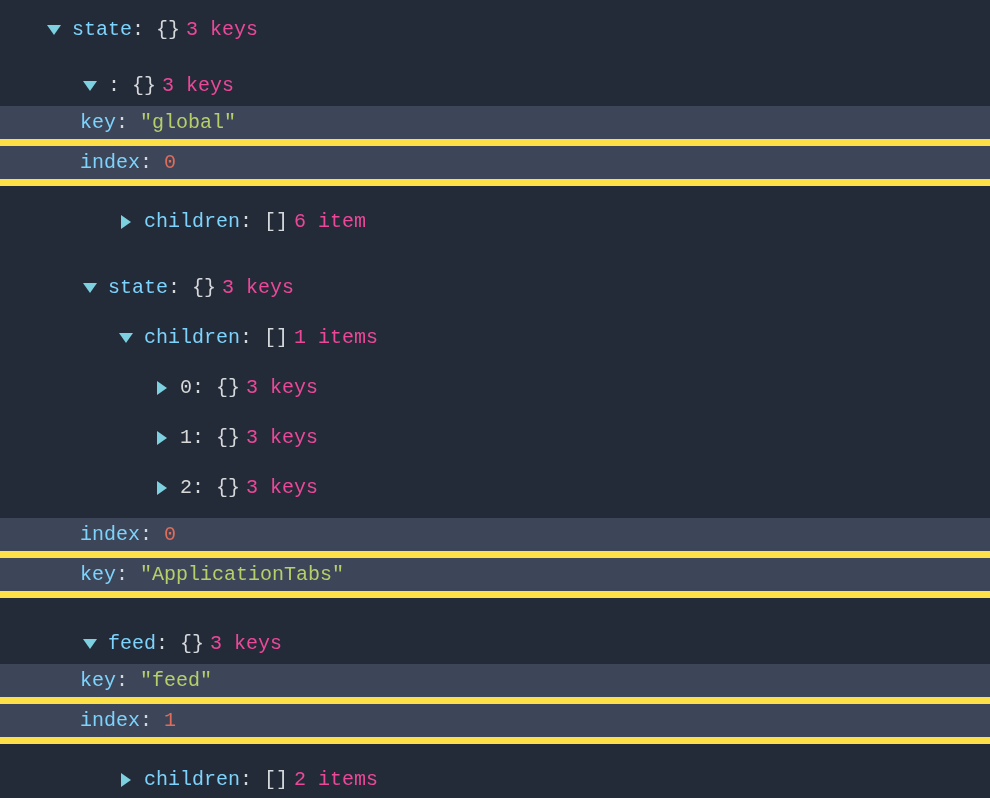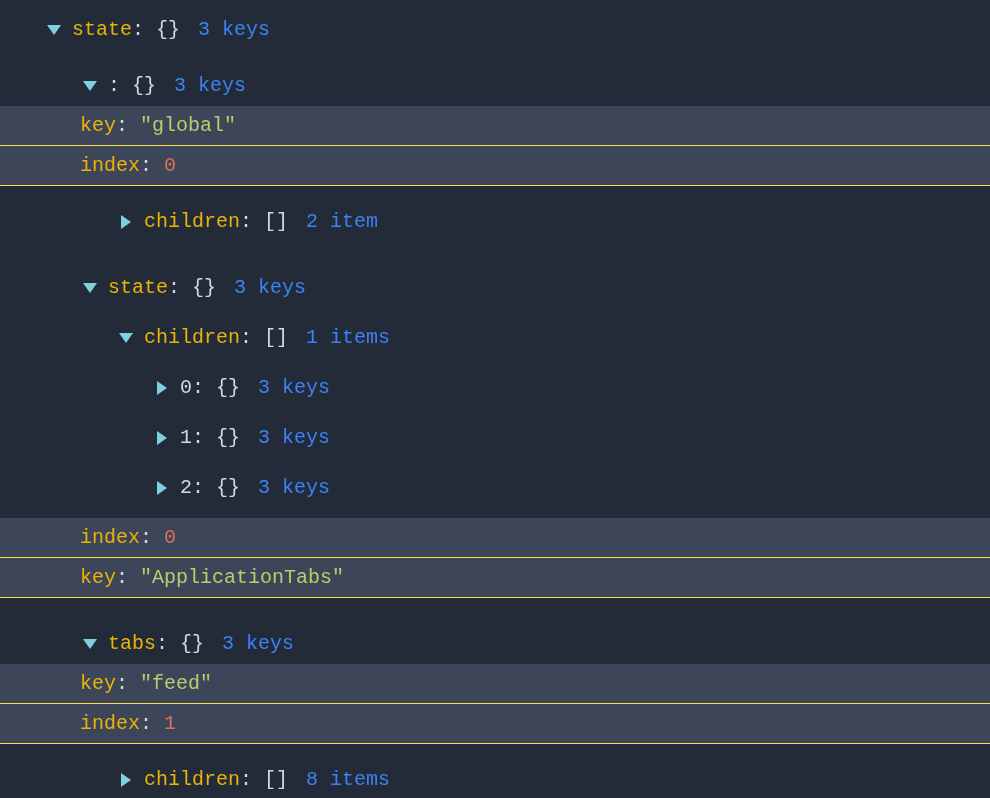--- a/index.html
+++ b/index.html
@@ -15,21 +15,21 @@
     padding-top: 10px;
   }
   .row {
     display: flex;
     align-items: center;
     height: 40px;
     padding-left: 0;
   }
   .row.hl {
     background: #3d4659;
-    border-bottom: 1px solid #fde047;
+    border-bottom: 7px solid #fde047;
     align-items: center;
   }
   .sp {
     display: inline-block;
     width: 36px;
     flex-shrink: 0;
   }
   .sp-wide {
     display: inline-block;
     width: 8px;
@@ -43,23 +43,23 @@
     flex-shrink: 0;
     cursor: pointer;
   }
   .tri svg { display: block; }
   .gap {
     height: 16px;
   }
   .gap-sm {
     height: 10px;
   }
-  .key   { color: #eab308; }       
+  .key   { color: #7dd3fc; }       
   .brace { color: #d6d9dc; }
-  .meta  { color: #3b82f6; margin-left: 18px; }
+  .meta  { color: #ec4899; margin-left: 6px; }
   .str   { color: #b6cf6a; }       
   .num   { color: #e06c5a; }       
   .idx   { color: #d8d8d8; }
 </style>
 </head>
 <body>
 
 <div class="row">
   <span class="sp"></span>
   <span class="tri">
@@ -112,21 +112,21 @@
     <span class="sp"></span>
     <span class="sp"></span>
   <span class="tri">
     <svg width="10" height="14" viewBox="0 0 10 14">
         <polygon points="0,0 10,7 0,14" fill="#7cd0e0"></polygon>
       </svg>
   </span>
   <span class="key">children</span>
     <span class="brace">:&nbsp;</span>
   <span class="brace">[]</span>
-  <span class="meta">2 item</span>
+  <span class="meta">6 item</span>
 </div>
 
 <div class="gap"></div>
 <div class="gap-sm"></div>
 
 <div class="row">
   <span class="sp"></span>
     <span class="sp"></span>
   <span class="tri">
     <svg width="14" height="10" viewBox="0 0 14 10">
@@ -233,21 +233,21 @@
 <div class="gap-sm"></div>
 
 <div class="row">
   <span class="sp"></span>
     <span class="sp"></span>
   <span class="tri">
     <svg width="14" height="10" viewBox="0 0 14 10">
         <polygon points="0,0 14,0 7,10" fill="#7cd0e0"></polygon>
       </svg>
   </span>
-  <span class="key">tabs</span>
+  <span class="key">feed</span>
     <span class="brace">:&nbsp;</span>
   <span class="brace">{}</span>
   <span class="meta">3 keys</span>
 </div>
 
 <div class="row hl">
   <span class="sp"></span>
     <span class="sp"></span>
     <span class="sp-wide"></span>
   <span class="key">key</span>
@@ -270,14 +270,14 @@
     <span class="sp"></span>
     <span class="sp"></span>
   <span class="tri">
     <svg width="10" height="14" viewBox="0 0 10 14">
         <polygon points="0,0 10,7 0,14" fill="#7cd0e0"></polygon>
       </svg>
   </span>
   <span class="key">children</span>
     <span class="brace">:&nbsp;</span>
   <span class="brace">[]</span>
-  <span class="meta">8 items</span>
+  <span class="meta">2 items</span>
 </div>
 
 </body></html>

